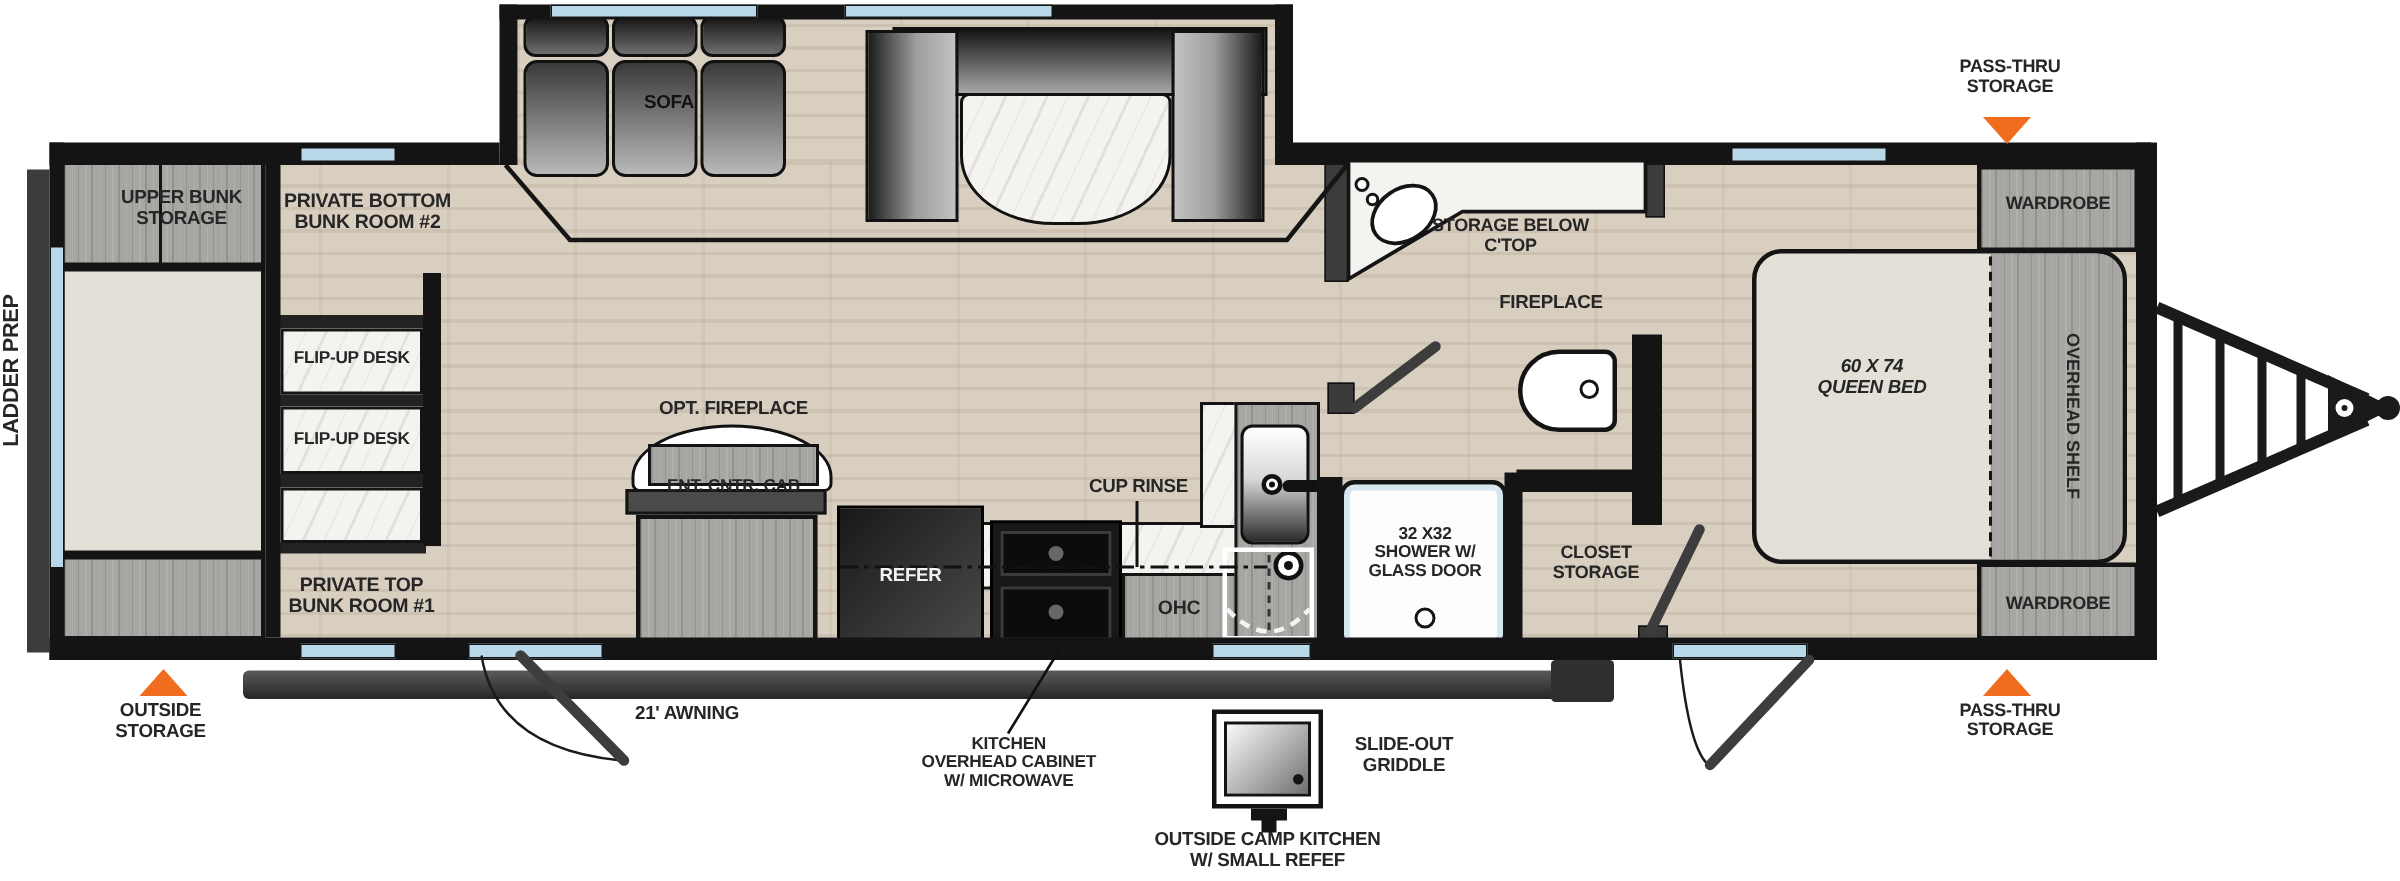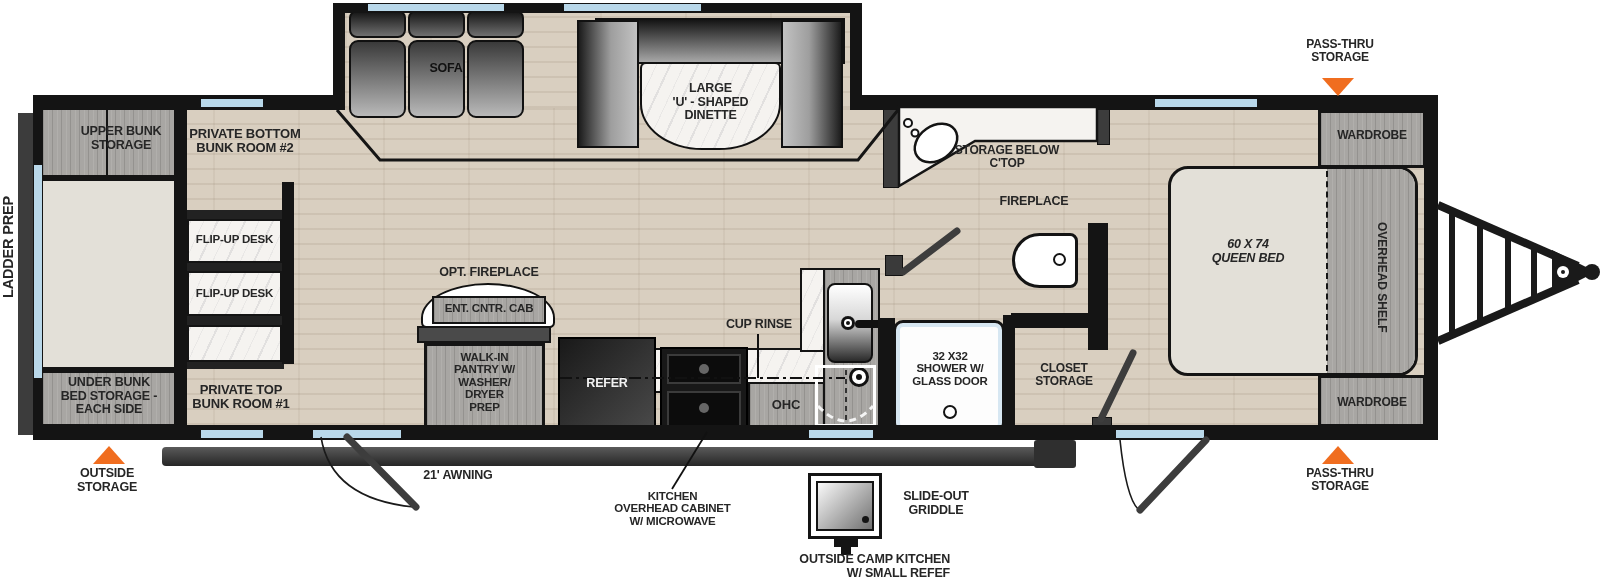--- a/index.html
+++ b/index.html
@@ -179,56 +179,45 @@
     <circle cx="1592" cy="272" r="8" fill="#1a1a1a"></circle>
   </svg>
 
   <div class="abs lbl f14" style="left:-74px;top:237px;width:170px;height:20px;transform:rotate(-90deg);">LADDER PREP</div>
   <div class="abs lbl f125" style="left:45px;top:125px;width:152px;">UPPER BUNK
 STORAGE</div>
   <div class="abs lbl f13" style="left:175px;top:127px;width:140px;">PRIVATE BOTTOM
 BUNK ROOM #2</div>
   <div class="abs lbl f11" style="left:187px;top:233px;width:95px;">FLIP-UP DESK</div>
   <div class="abs lbl f11" style="left:187px;top:287px;width:95px;">FLIP-UP DESK</div>
-  <div class="abs lbl f125" style="left:48px;top:376px;width:122px;">UNDER BUNK
-BED STORAGE -
-EACH SIDE</div>
   <div class="abs lbl f13" style="left:178px;top:383px;width:126px;">PRIVATE TOP
 BUNK ROOM #1</div>
   <div class="abs lbl f125" style="left:62px;top:467px;width:90px;">OUTSIDE
 STORAGE</div>
   <div class="abs lbl f125" style="left:414px;top:62px;width:64px;color:#111;">SOFA</div>
-  <div class="abs lbl f125" style="left:648px;top:82px;width:125px;">LARGE
-'U' - SHAPED
-DINETTE</div>
   <div class="abs lbl f125" style="left:417px;top:266px;width:144px;">OPT. FIREPLACE</div>
-  <div class="abs lbl f11" style="left:434px;top:302px;width:110px;">ENT. CNTR. CAB</div>
-  <div class="abs lbl f11" style="left:428px;top:351px;width:113px;">WALK-IN
-PANTRY W/
-WASHER/
-DRYER
-PREP</div>
+  <div class="abs lbl f11" style="left:434px;top:318px;width:110px;">ENT. CNTR. CAB</div>
   <div class="abs lbl f125" style="left:566px;top:377px;width:82px;color:#f2f2f2;">REFER</div>
   <div class="abs lbl f125" style="left:408px;top:469px;width:100px;">21' AWNING</div>
   <div class="abs lbl f11" style="left:600px;top:490px;width:145px;">KITCHEN
 OVERHEAD CABINET
 W/ MICROWAVE</div>
   <div class="abs lbl f125" style="left:718px;top:318px;width:82px;">CUP RINSE</div>
   <div class="abs lbl f13" style="left:762px;top:398px;width:48px;">OHC</div>
   <div class="abs lbl f12" style="left:946px;top:144px;width:122px;">STORAGE BELOW
 C'TOP</div>
   <div class="abs lbl f125" style="left:996px;top:195px;width:76px;">FIREPLACE</div>
   <div class="abs lbl f11" style="left:905px;top:350px;width:90px;">32 X32
 SHOWER W/
 GLASS DOOR</div>
   <div class="abs lbl f12" style="left:1022px;top:362px;width:84px;">CLOSET
 STORAGE</div>
   <div class="abs lbl f125" style="left:888px;top:490px;width:96px;">SLIDE-OUT
 GRIDDLE</div>
-  <div class="abs lbl f125" style="left:740px;top:553px;width:210px;text-align:right;">OUTSIDE CAMP KITCHEN
+  <div class="abs lbl f125" style="left:740px;top:553px;width:210px;">OUTSIDE CAMP KITCHEN
 W/ SMALL REFEF</div>
   <div class="abs lbl f12" style="left:1297px;top:38px;width:86px;">PASS-THRU
 STORAGE</div>
   <div class="abs lbl f12" style="left:1297px;top:467px;width:86px;">PASS-THRU
 STORAGE</div>
   <div class="abs lbl f12" style="left:1320px;top:129px;width:104px;">WARDROBE</div>
   <div class="abs lbl f12" style="left:1320px;top:396px;width:104px;">WARDROBE</div>
   <div class="abs lbl f125" style="left:1174px;top:238px;width:148px;font-style:italic;">60 X 74
 QUEEN BED</div>
   <div class="abs lbl f12" style="left:1352px;top:195px;width:36px;height:165px;writing-mode:vertical-rl;letter-spacing:0;">OVERHEAD SHELF</div>

